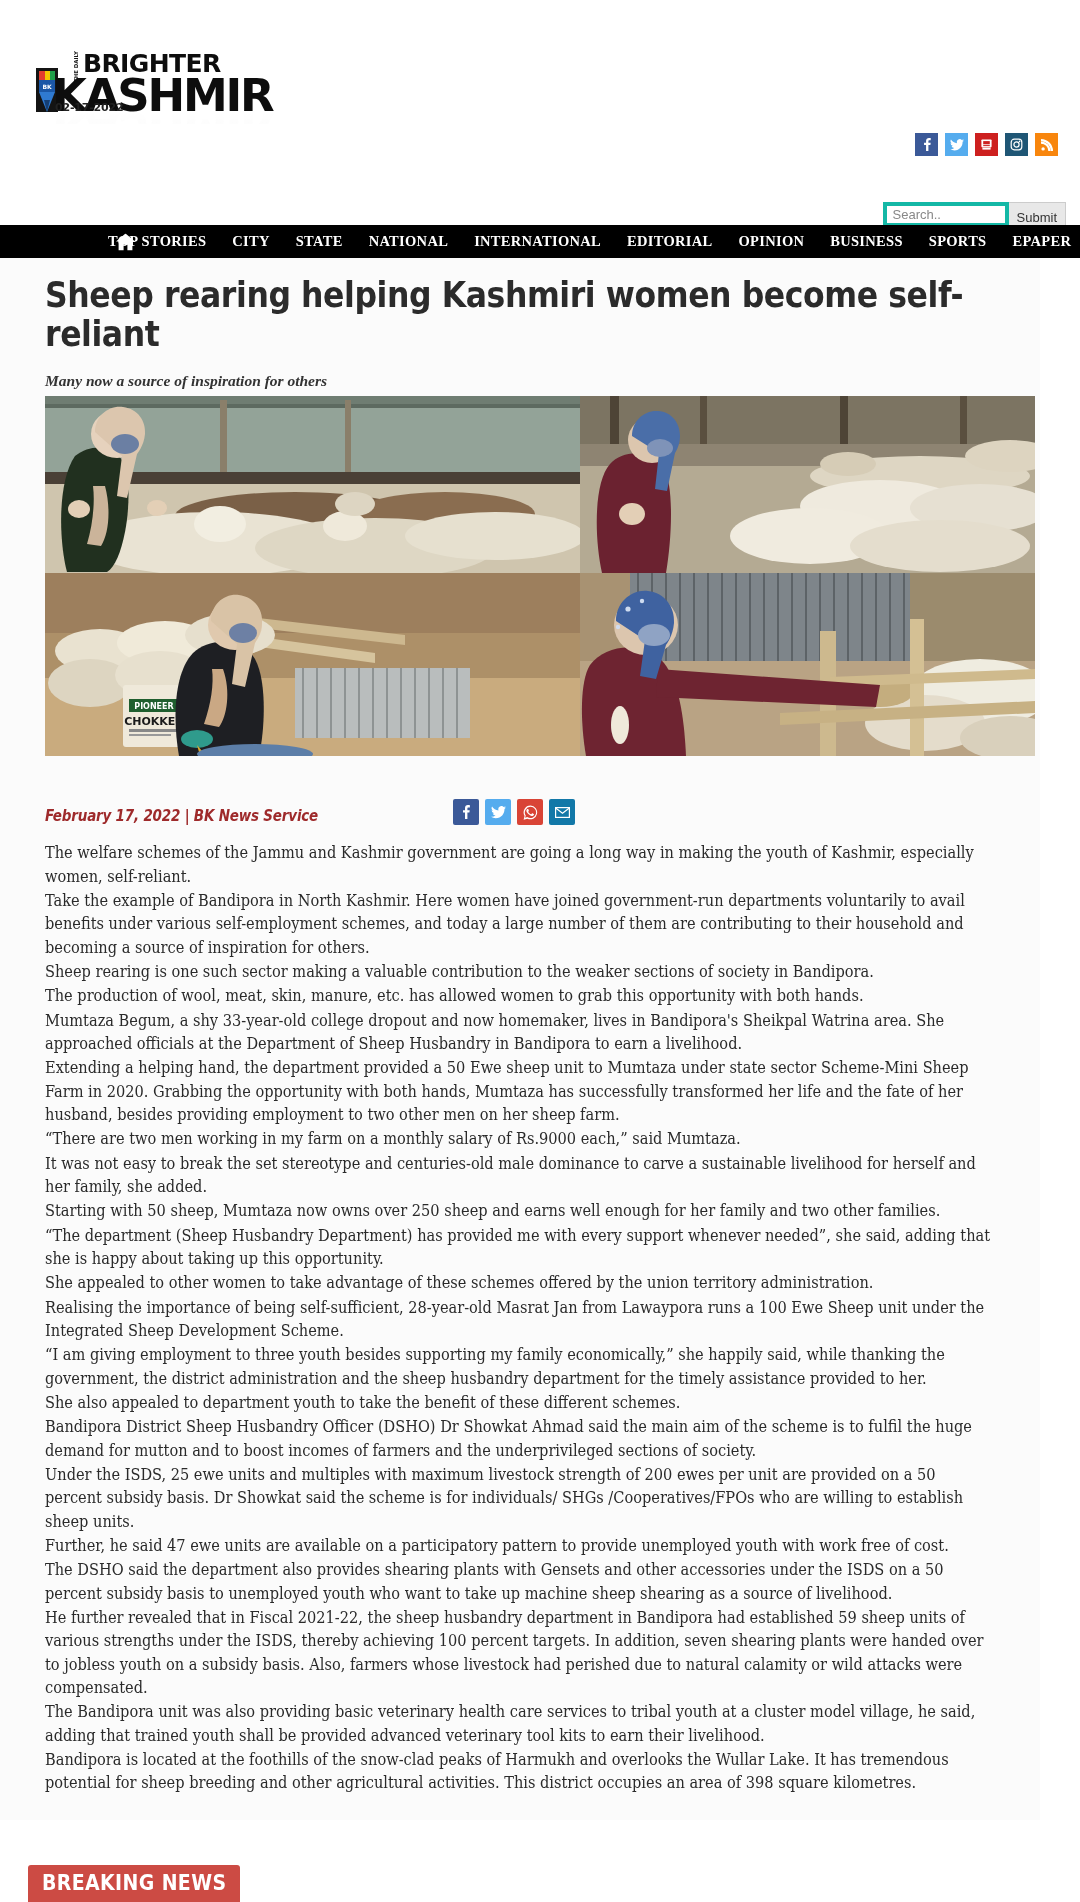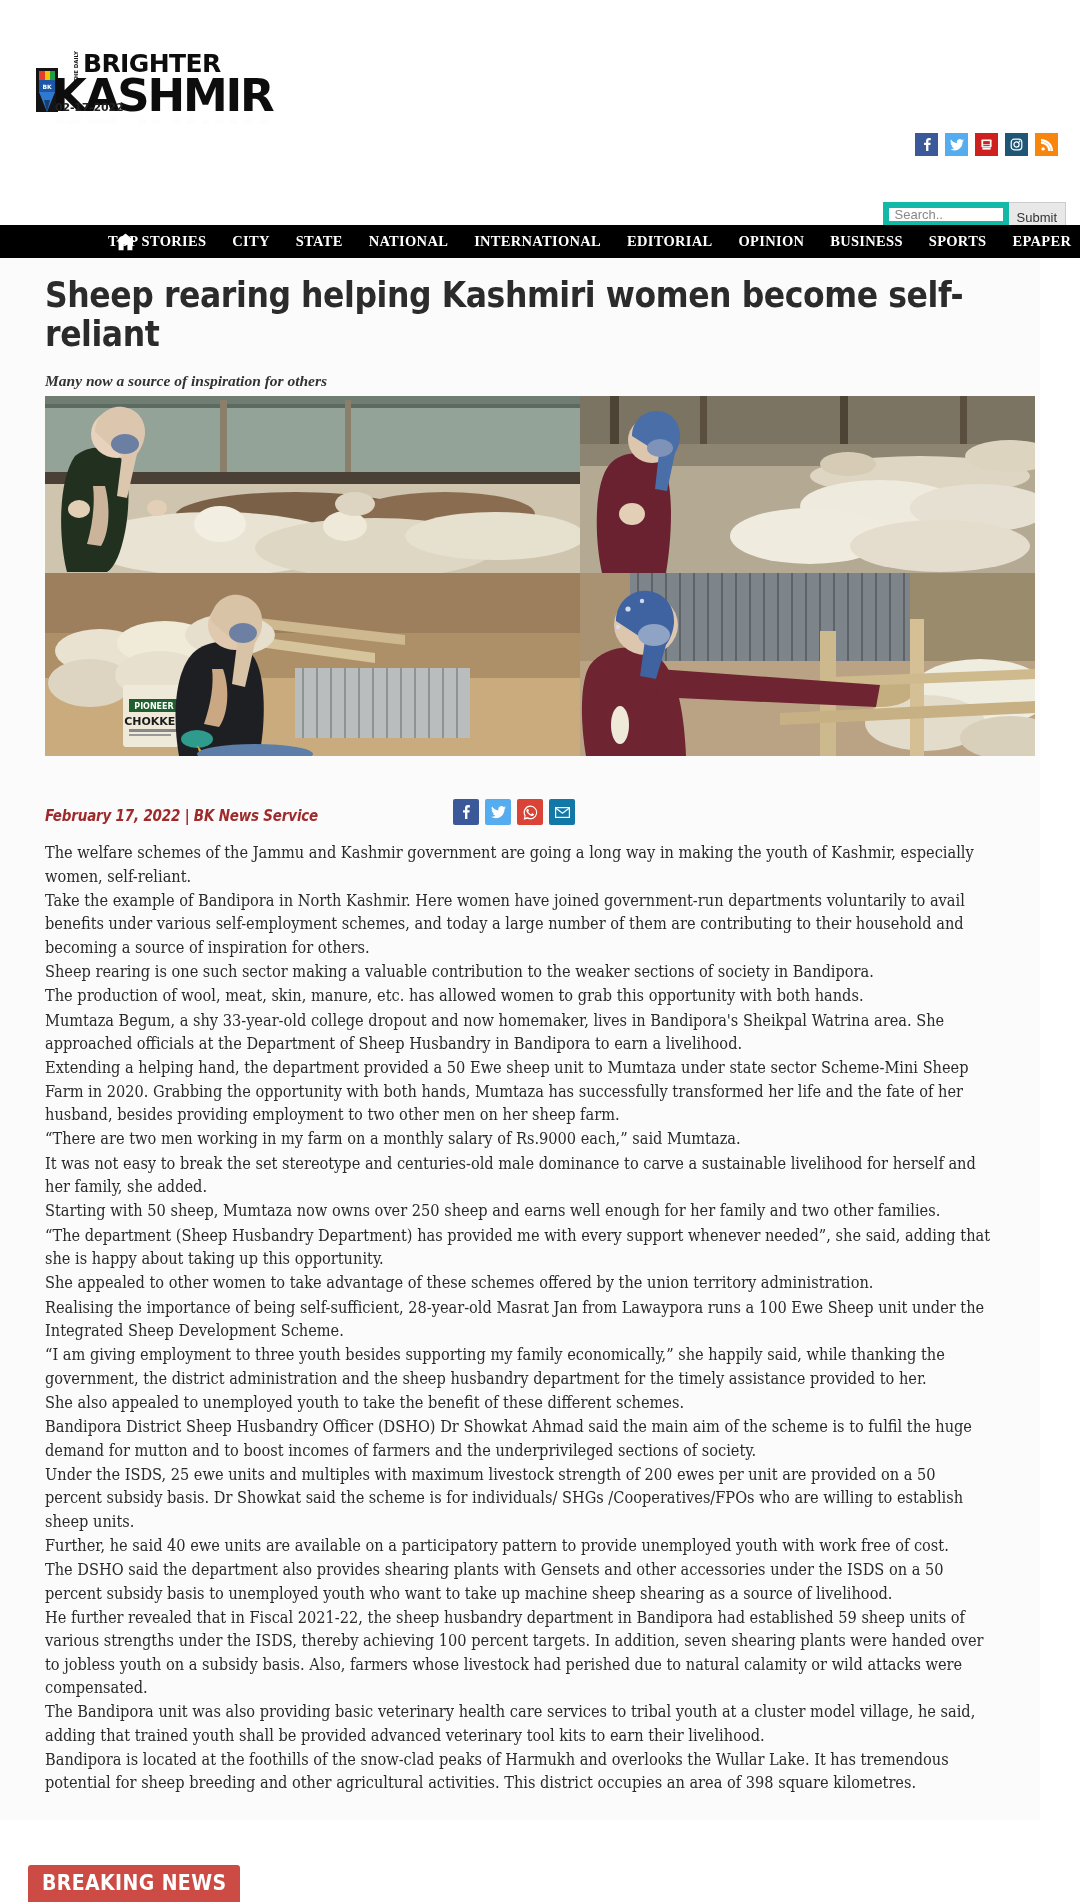--- a/index.html
+++ b/index.html
@@ -73,21 +73,21 @@
     position: absolute;
     right: 14px;
     top: 202px;
     display: flex;
     align-items: stretch;
     height: 25px;
   }
   .search-input {
     width: 126px;
     height: 25px;
-    border: 6px solid #14b8a6;
+    border: 4px solid #14b8a6;
     background: #fff;
     padding: 0 6px;
     font-family: "Liberation Sans", sans-serif;
     font-size: 13px;
     color: #333;
     outline: none;
   }
   .search-input::placeholder { color: #888888; }
   .search-submit {
     height: 25px;
@@ -562,24 +562,24 @@
     <p>The production of wool, meat, skin, manure, etc. has allowed women to grab this opportunity with both hands.</p>
     <p>Mumtaza Begum, a shy 33-year-old college dropout and now homemaker, lives in Bandipora's Sheikpal Watrina area. She approached officials at the Department of Sheep Husbandry in Bandipora to earn a livelihood.</p>
     <p>Extending a helping hand, the department provided a 50 Ewe sheep unit to Mumtaza under state sector Scheme-Mini Sheep Farm in 2020. Grabbing the opportunity with both hands, Mumtaza has successfully transformed her life and the fate of her husband, besides providing employment to two other men on her sheep farm.</p>
     <p>“There are two men working in my farm on a monthly salary of Rs.9000 each,” said Mumtaza.</p>
     <p>It was not easy to break the set stereotype and centuries-old male dominance to carve a sustainable livelihood for herself and her family, she added.</p>
     <p>Starting with 50 sheep, Mumtaza now owns over 250 sheep and earns well enough for her family and two other families.</p>
     <p>“The department (Sheep Husbandry Department) has provided me with every support whenever needed”, she said, adding that she is happy about taking up this opportunity.</p>
     <p>She appealed to other women to take advantage of these schemes offered by the union territory administration.</p>
     <p>Realising the importance of being self-sufficient, 28-year-old Masrat Jan from Lawaypora runs a 100 Ewe Sheep unit under the Integrated Sheep Development Scheme.</p>
     <p>“I am giving employment to three youth besides supporting my family economically,” she happily said, while thanking the government, the district administration and the sheep husbandry department for the timely assistance provided to her.</p>
-    <p>She also appealed to unemployed youth to take the benefit of these different schemes.</p>
+    <p>She also appealed to department youth to take the benefit of these different schemes.</p>
     <p>Bandipora District Sheep Husbandry Officer (DSHO) Dr Showkat Ahmad said the main aim of the scheme is to fulfil the huge demand for mutton and to boost incomes of farmers and the underprivileged sections of society.</p>
     <p>Under the ISDS, 25 ewe units and multiples with maximum livestock strength of 200 ewes per unit are provided on a 50 percent subsidy basis. Dr Showkat said the scheme is for individuals/ SHGs /Cooperatives/FPOs who are willing to establish sheep units.</p>
-    <p>Further, he said 40 ewe units are available on a participatory pattern to provide unemployed youth with work free of cost.</p>
+    <p>Further, he said 47 ewe units are available on a participatory pattern to provide unemployed youth with work free of cost.</p>
     <p>The DSHO said the department also provides shearing plants with Gensets and other accessories under the ISDS on a 50 percent subsidy basis to unemployed youth who want to take up machine sheep shearing as a source of livelihood.</p>
     <p>He further revealed that in Fiscal 2021-22, the sheep husbandry department in Bandipora had established 59 sheep units of various strengths under the ISDS, thereby achieving 100 percent targets. In addition, seven shearing plants were handed over to jobless youth on a subsidy basis. Also, farmers whose livestock had perished due to natural calamity or wild attacks were compensated.</p>
     <p>The Bandipora unit was also providing basic veterinary health care services to tribal youth at a cluster model village, he said, adding that trained youth shall be provided advanced veterinary tool kits to earn their livelihood.</p>
     <p>Bandipora is located at the foothills of the snow-clad peaks of Harmukh and overlooks the Wullar Lake. It has tremendous potential for sheep breeding and other agricultural activities. This district occupies an area of 398 square kilometres.</p>
   </div>
 </article>
 
 <div class="breaking-bar">
   <div class="breaking-badge">BREAKING NEWS</div>
 </div>

